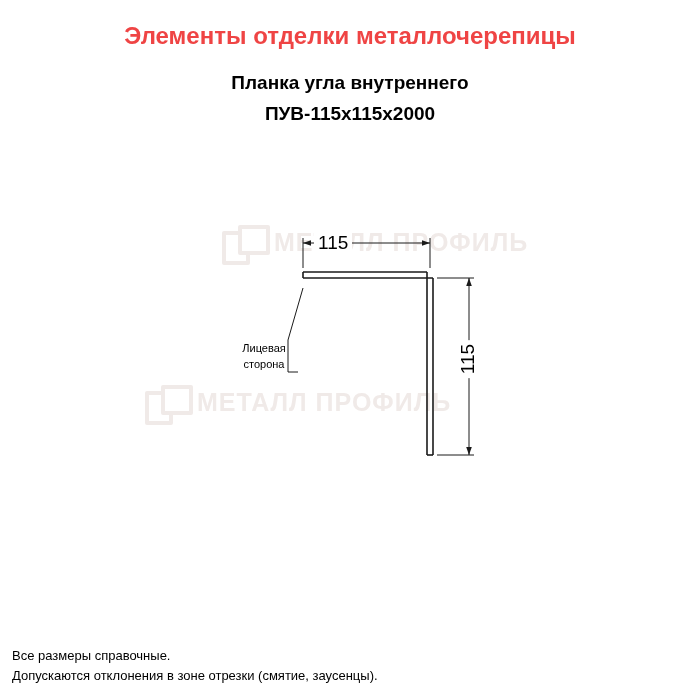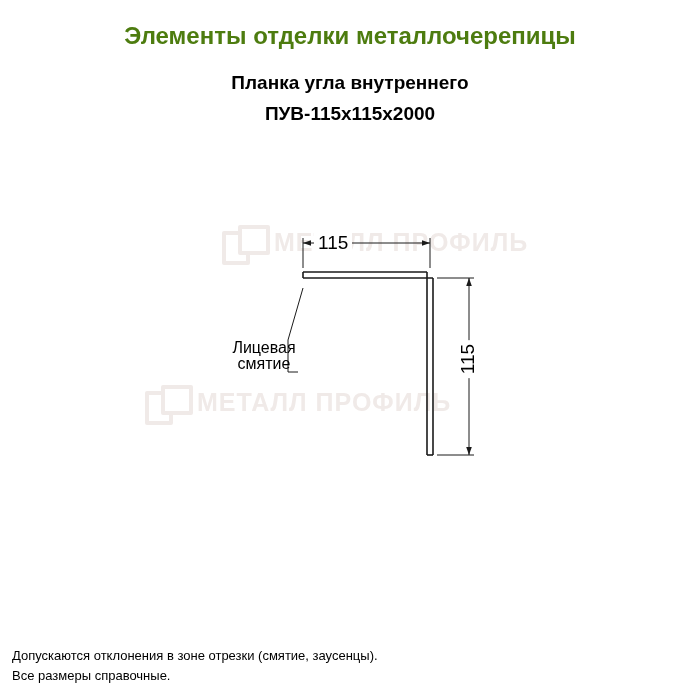--- a/index.html
+++ b/index.html
@@ -27,21 +27,21 @@
     top: 0;
     left: 0;
     width: 700px;
     text-align: center;
   }
   .title-main {
     font-size: 24px;
     font-weight: bold;
     letter-spacing: 0px;
     margin-top: 22px;
-    color: #4d7c0f;
+    color: #ef4444;
   }
   .title-sub {
     font-size: 19px;
     font-weight: bold;
     margin-top: 22px;
     color: #000000;
   }
   .title-code {
     font-size: 19px;
     font-weight: bold;
@@ -121,21 +121,21 @@
     transform: rotate(-90deg);
     transform-origin: center center;
   }
 
   .face-label {
     position: absolute;
     left: 222px;
     top: 340px;
     width: 84px;
     text-align: center;
-    font-size: 16px;
+    font-size: 11px;
     line-height: 16px;
     color: #000000;
   }
 
   
   .footer {
     position: absolute;
     left: 12px;
     bottom: 14px;
     font-size: 13px;
@@ -210,21 +210,21 @@
       <line x1="288" y1="340" x2="288" y2="372"></line>
       <line x1="288" y1="372" x2="298" y2="372"></line>
     </g>
   </svg>
 
   <div class="dim-label dim-top">115</div>
   <div class="dim-label dim-right">115</div>
 
   <div class="face-label">
     <div>Лицевая</div>
-    <div>смятие</div>
+    <div>сторона</div>
   </div>
 
   <div class="footer">
+    <div>Все размеры справочные.</div>
     <div>Допускаются отклонения в зоне отрезки (смятие, заусенцы).</div>
-    <div>Все размеры справочные.</div>
   </div>
 
 </div>
 
 </body></html>

